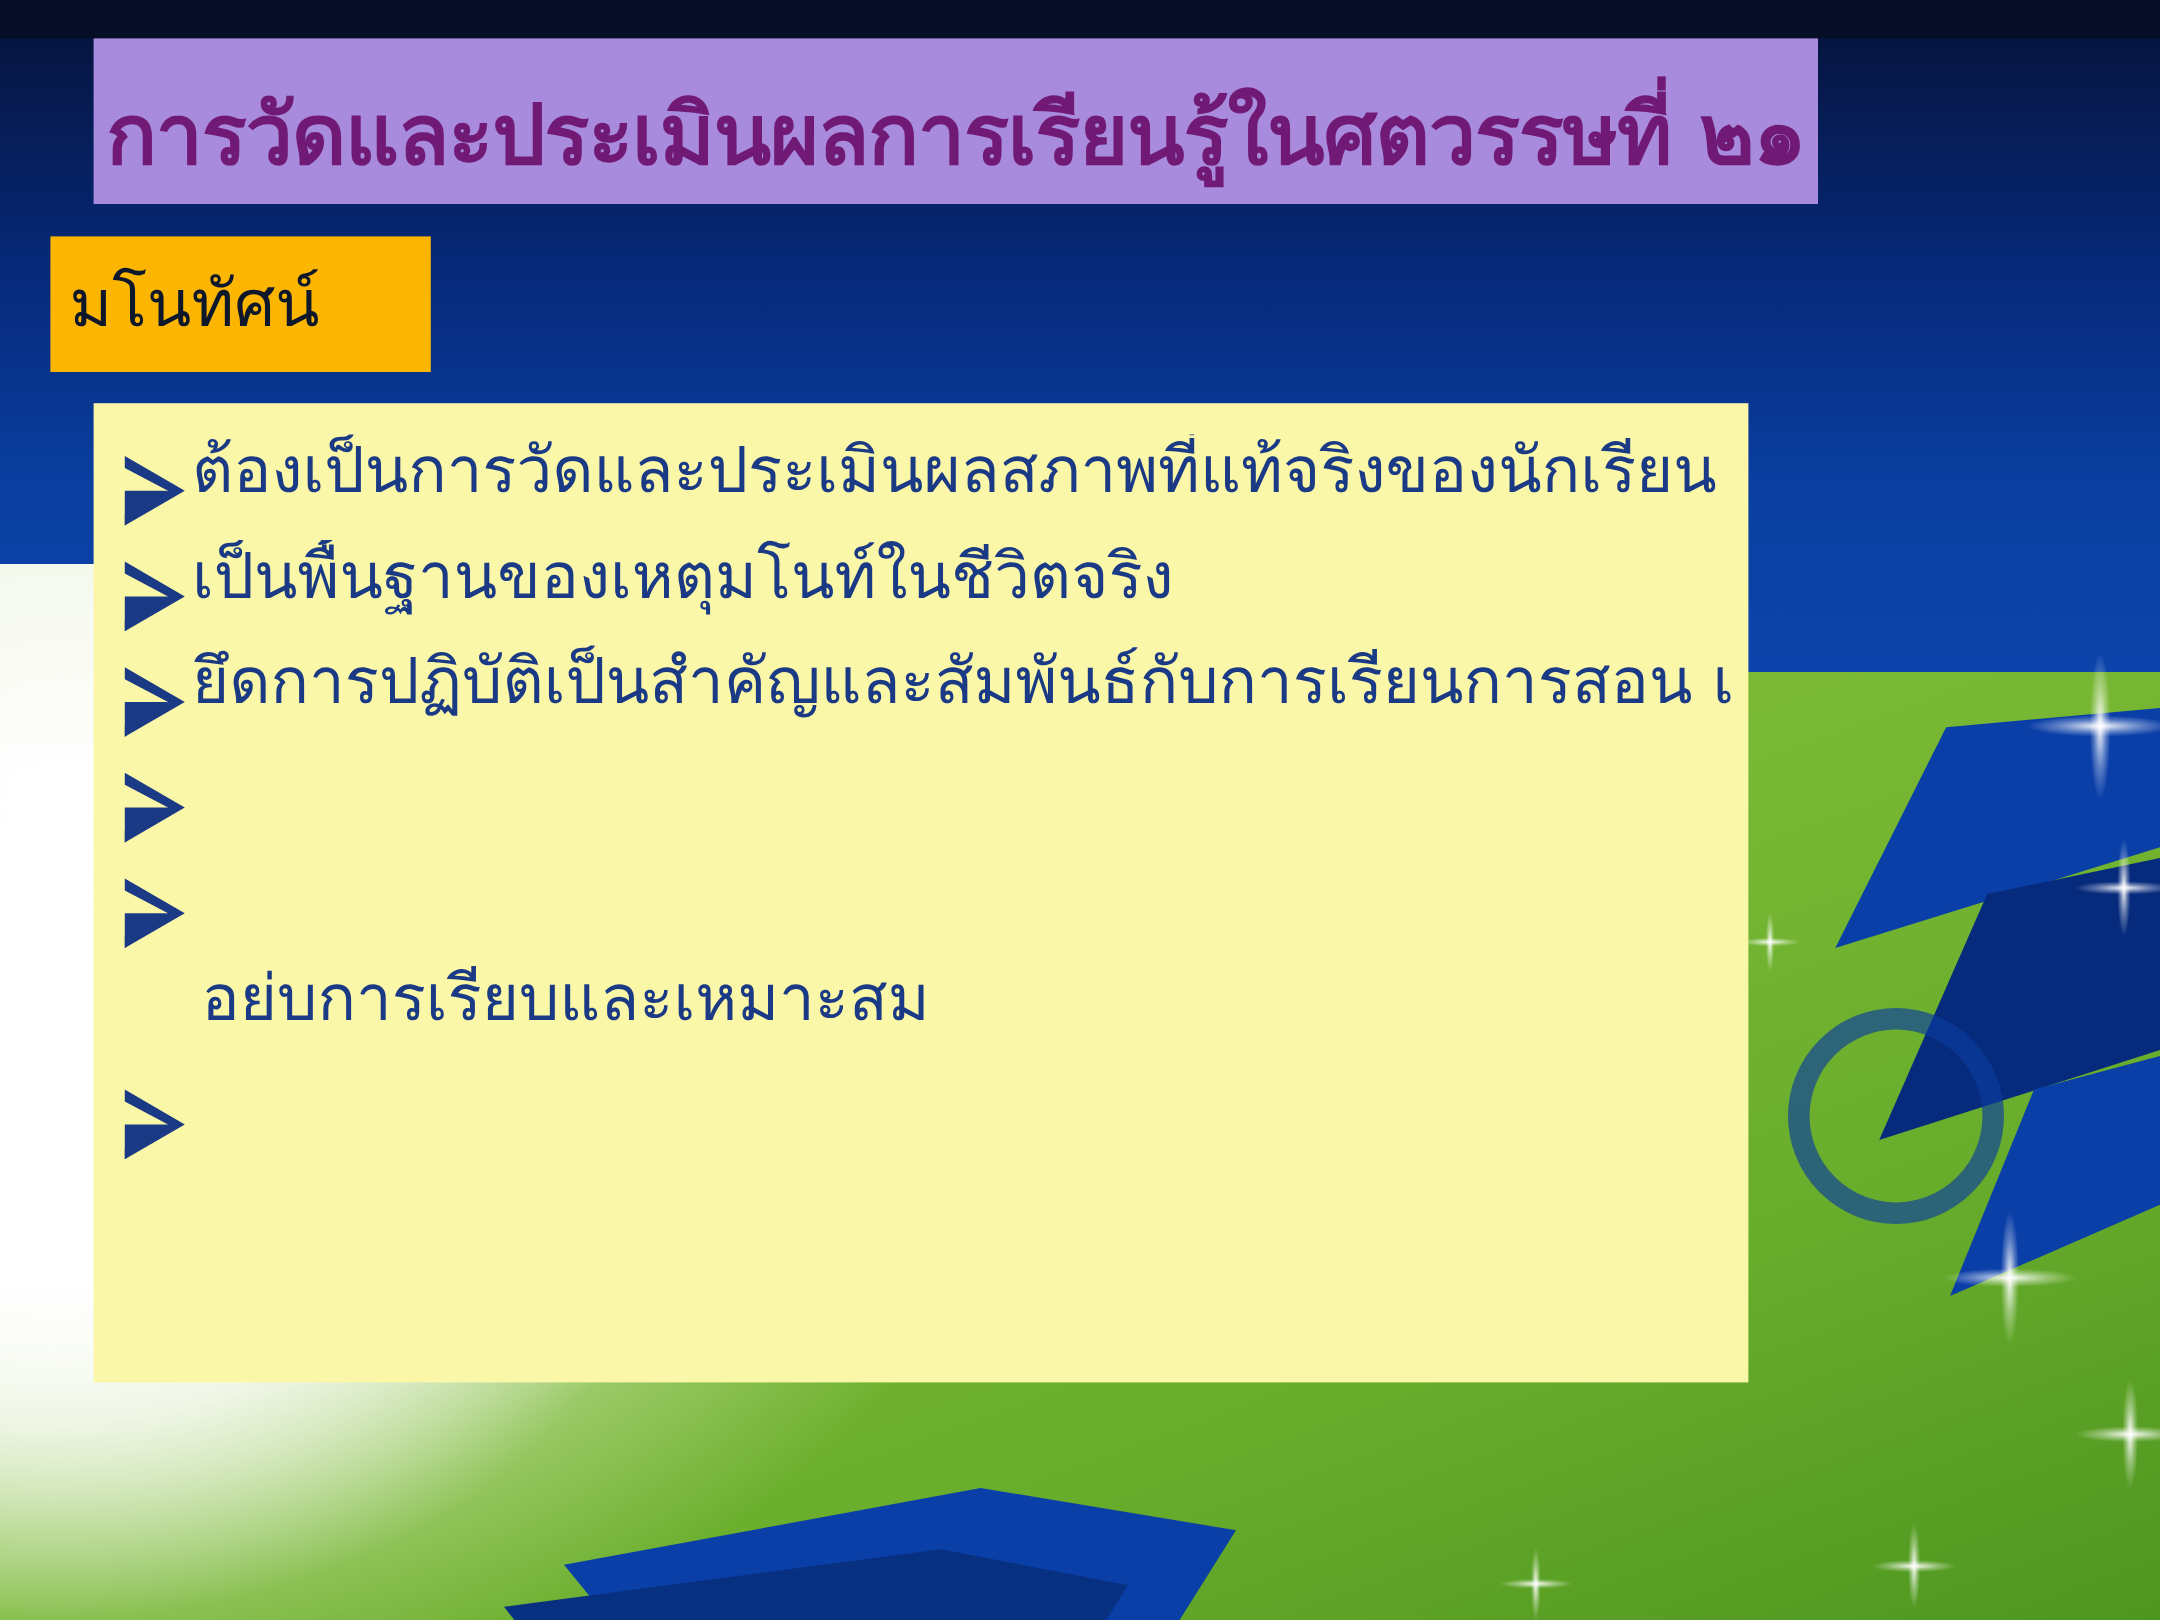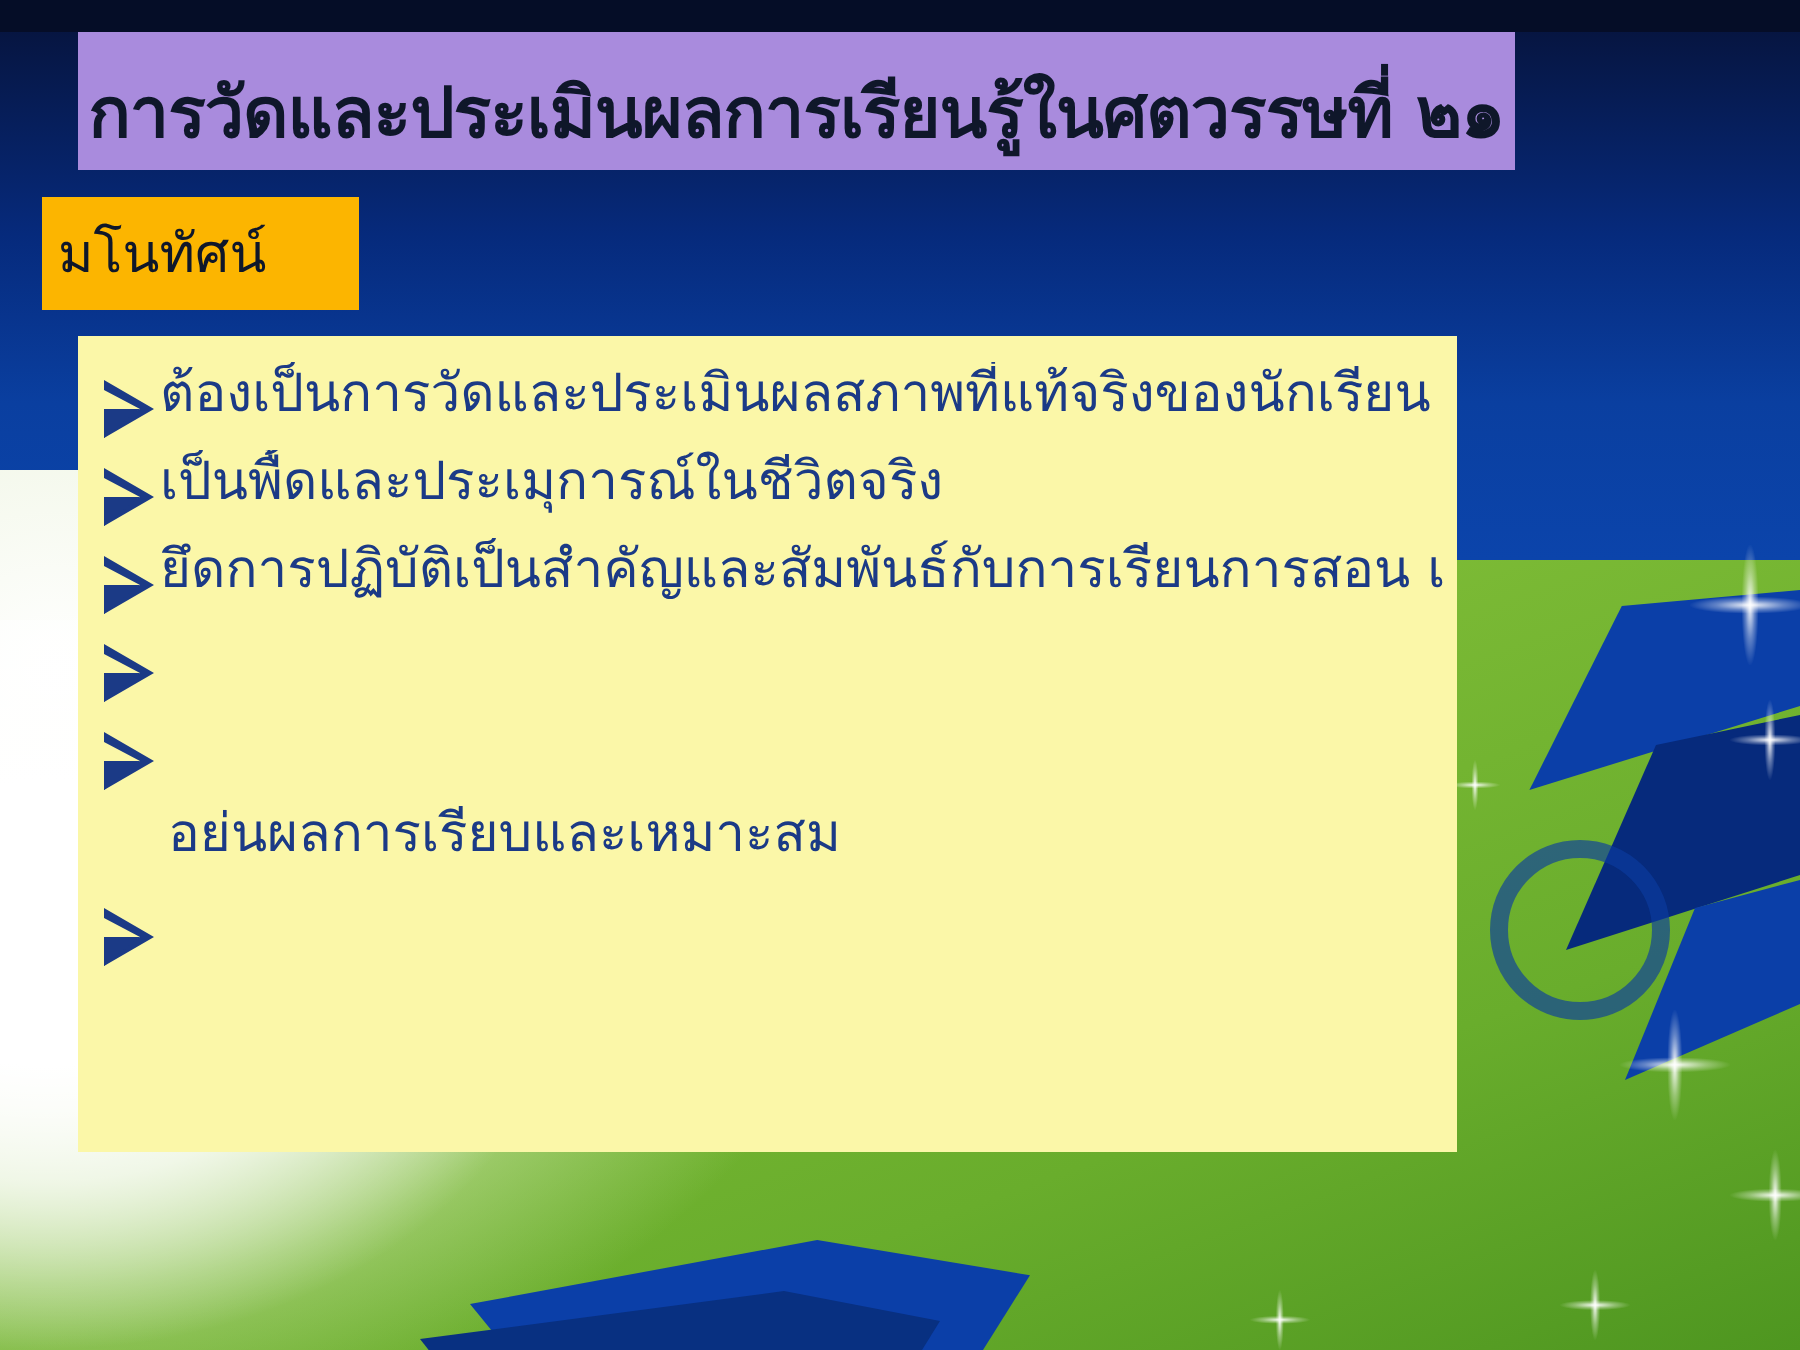--- a/index.html
+++ b/index.html
@@ -84,21 +84,21 @@
   .sparkle::after  { width:14%;  height:100%; }
 
   
   .title-bar {
     position:absolute; left:78px; top:32px; width:1437px; height:138px;
     background:#a98bdd;
     display:flex; align-items:center; justify-content:center;
     overflow:hidden;
   }
   .title-text {
-    color:#0f172a;
+    color:#701a75;
     font-family:"DejaVu Sans","Liberation Sans",sans-serif;
     font-size:70px;
     font-weight:bold;
     line-height:1.0;
     white-space:nowrap;
     letter-spacing:-1px;
     transform:translateY(2px);
     margin-top:19px;
   }
 
@@ -197,21 +197,21 @@
     <span class="bullet-text">ต้องเป็นการวัดและประเมินผลสภาพที่แท้จริงของนักเรียน</span>
   </li>
 
   <li class="bullet-row">
     <span class="arrow-icon">
       <svg width="58" height="66" viewBox="0 0 58 66" xmlns="http://www.w3.org/2000/svg">
         <path d="M4 4 L54 33 L4 62 L4 52 L40 33 L4 14 Z" fill="#1b3a86"></path>
         <path d="M4 33 L40 33 L4 62 Z" fill="#1b3a86"></path>
       </svg>
     </span>
-    <span class="bullet-text">เป็นพื้ดและประเมุการณ์ในชีวิตจริง</span>
+    <span class="bullet-text">เป็นพื้นฐานของเหตุมโนท์ในชีวิตจริง</span>
   </li>
 
   <li class="bullet-row">
     <span class="arrow-icon">
       <svg width="58" height="66" viewBox="0 0 58 66" xmlns="http://www.w3.org/2000/svg">
         <path d="M4 4 L54 33 L4 62 L4 52 L40 33 L4 14 Z" fill="#1b3a86"></path>
         <path d="M4 33 L40 33 L4 62 Z" fill="#1b3a86"></path>
       </svg>
     </span>
     <span class="bullet-text">ยึดการปฏิบัติเป็นสำคัญและสัมพันธ์กับการเรียนการสอน เ</span>
@@ -231,21 +231,21 @@
     <span class="arrow-icon">
       <svg width="58" height="66" viewBox="0 0 58 66" xmlns="http://www.w3.org/2000/svg">
         <path d="M4 4 L54 33 L4 62 L4 52 L40 33 L4 14 Z" fill="#1b3a86"></path>
         <path d="M4 33 L40 33 L4 62 Z" fill="#1b3a86"></path>
       </svg>
     </span>
   </li>
 
   <li class="bullet-row cont">
 
-    <span class="bullet-text">อย่นผลการเรียบและเหมาะสม</span>
+    <span class="bullet-text">อย่บการเรียบและเหมาะสม</span>
   </li>
 
   <li class="bullet-row">
     <span class="arrow-icon">
       <svg width="58" height="66" viewBox="0 0 58 66" xmlns="http://www.w3.org/2000/svg">
         <path d="M4 4 L54 33 L4 62 L4 52 L40 33 L4 14 Z" fill="#1b3a86"></path>
         <path d="M4 33 L40 33 L4 62 Z" fill="#1b3a86"></path>
       </svg>
     </span>
   </li>

